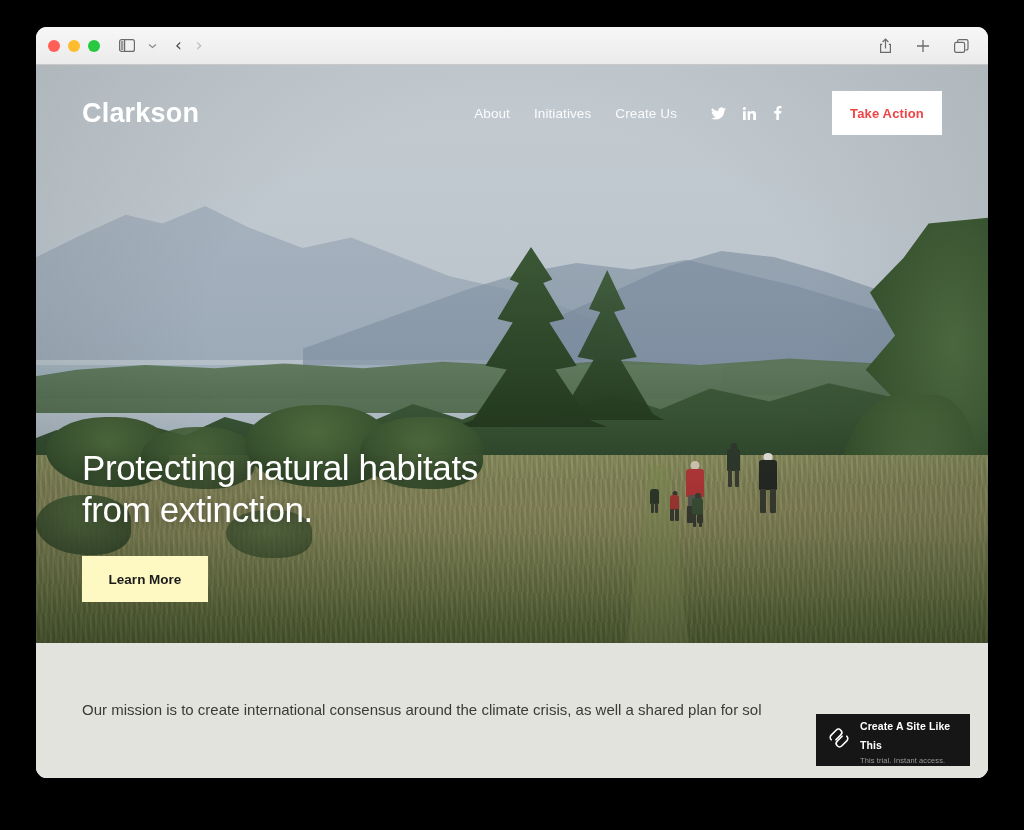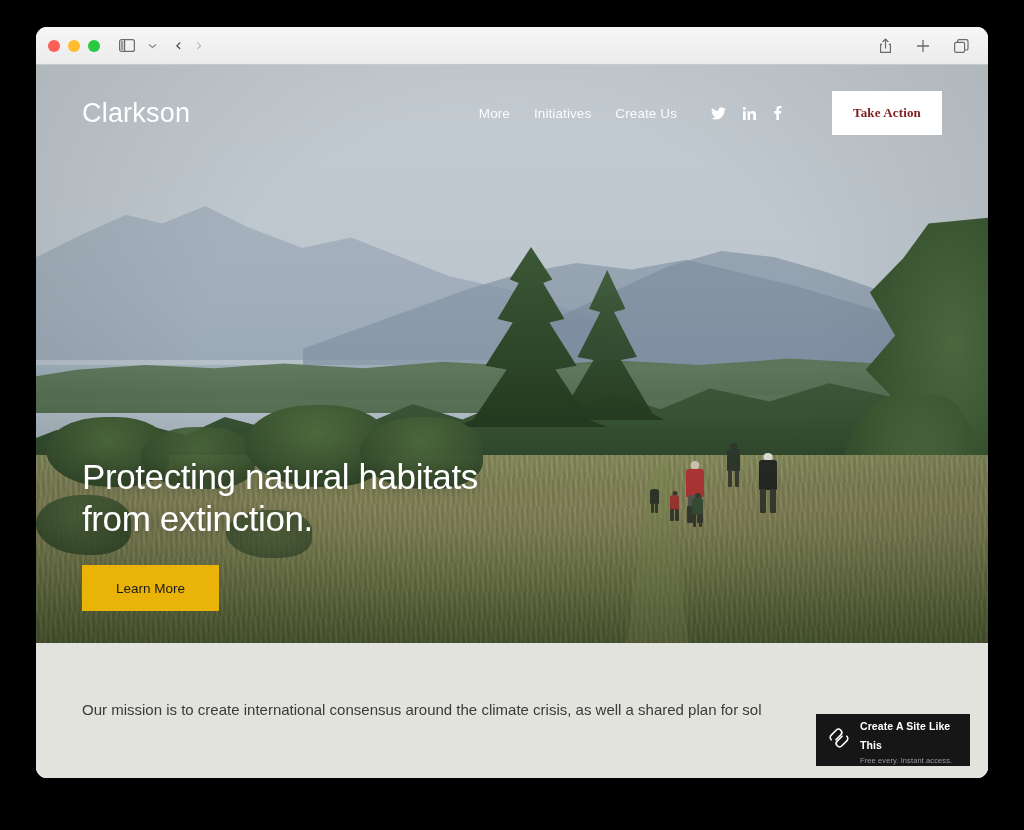--- a/index.html
+++ b/index.html
@@ -225,71 +225,71 @@
   #site-header {
     position: absolute; left: 0; right: 0; top: 0;
     height: 96px;
     display: flex; align-items: center;
     padding: 0 46px;
     z-index: 20;
   }
   #logo {
     color: #fff;
     font-size: 27px;
-    font-weight: 400;
+    font-weight: 700;
     letter-spacing: 0.2px;
   }
   #nav { margin-left: auto; display: flex; align-items: center; gap: 24px; }
   .nav-link {
     color: rgba(255,255,255,0.92);
     font-size: 13.5px;
     font-weight: 400;
     letter-spacing: 0.1px;
     text-decoration: none;
     cursor: pointer;
   }
   #socials { display: flex; align-items: center; gap: 17px; margin-left: 10px; }
   .social { color: #fff; display: inline-flex; align-items: center; }
   #take-action {
     margin-left: 26px;
     background: #fff;
-    color: #7f1d1d;
+    color: #ef4444;
     border: none;
     width: 110px; height: 44px;
     font-size: 13px;
     font-weight: 700;
     letter-spacing: 0.15px;
     cursor: pointer;
-    font-family: Liberation Serif, serif;
+    font-family: Liberation Sans, sans-serif;
   }
 
   
   #hero-copy {
     position: absolute;
-    left: 46px; bottom: 32px;
+    left: 46px; bottom: 41px;
     z-index: 20;
     max-width: 600px;
   }
   #hero-title {
     color: #fff;
     font-size: 35px;
     line-height: 1.18;
     font-weight: 500;
     letter-spacing: -0.4px;
     text-shadow: 0 1px 10px rgba(0,0,0,0.28);
     white-space: pre-line;
   }
   #learn-more {
     margin-top: 26px;
-    background: #eab308;
+    background: #fef9c3;
     color: #1b1b1b;
     border: none;
-    width: 137px; height: 46px;
+    width: 126px; height: 46px;
     font-size: 13.5px;
-    font-weight: 400;
+    font-weight: 700;
     cursor: pointer;
     font-family: "Liberation Sans", sans-serif;
   }
 
   
   #section2 {
     position: relative;
     background: #e3e3de;
     padding: 52px 46px 0 46px;
     display: flex;
@@ -462,21 +462,21 @@
             <span></span>
           </span>
       </div>
 
       <div class="hero-grain"></div>
       <div class="hero-darken"></div>
 
       <div id="site-header">
         <div id="logo">Clarkson</div>
         <nav id="nav">
-          <a class="nav-link">More</a>
+          <a class="nav-link">About</a>
           <a class="nav-link">Initiatives</a>
           <a class="nav-link">Create Us</a>
 
           <span id="socials">
             <span class="social">
               <svg width="15" height="13" viewBox="0 0 16 13" fill="#fff">
                 <path d="M16 1.54a6.5 6.5 0 0 1-1.89.52A3.3 3.3 0 0 0 15.56.24a6.6 6.6 0 0 1-2.08.8A3.28 3.28 0 0 0 7.89 4.03 9.3 9.3 0 0 1 1.11.6 3.28 3.28 0 0 0 2.13 4.98a3.26 3.26 0 0 1-1.49-.41v.04a3.28 3.28 0 0 0 2.63 3.22 3.3 3.3 0 0 1-1.48.06 3.29 3.29 0 0 0 3.07 2.28A6.59 6.59 0 0 1 0 11.54a9.29 9.29 0 0 0 5.03 1.47c6.04 0 9.34-5 9.34-9.34l-.01-.43A6.66 6.66 0 0 0 16 1.54Z"></path>
               </svg>
             </span>
             <span class="social">
@@ -510,18 +510,18 @@
 
     <div id="sqs-banner">
       <span class="sqs-logo">
         <svg width="24" height="24" viewBox="0 0 24 24" fill="none" stroke="#fff" stroke-width="1.6" stroke-linecap="round">
           <path d="M4.2 13.8a3.3 3.3 0 0 1 0-4.7l4.9-4.9a3.3 3.3 0 0 1 4.7 4.7l-4.9 4.9"></path>
           <path d="M19.8 10.2a3.3 3.3 0 0 1 0 4.7l-4.9 4.9a3.3 3.3 0 0 1-4.7-4.7l4.9-4.9"></path>
         </svg>
       </span>
       <span class="sqs-text">
         <span id="sqs-title">Create A Site Like This</span>
-        <span id="sqs-sub" style="display:block">Free every. Instant access.</span>
+        <span id="sqs-sub" style="display:block">This trial. Instant access.</span>
       </span>
     </div>
 
   </div>
 </div>
 
 </body></html>

